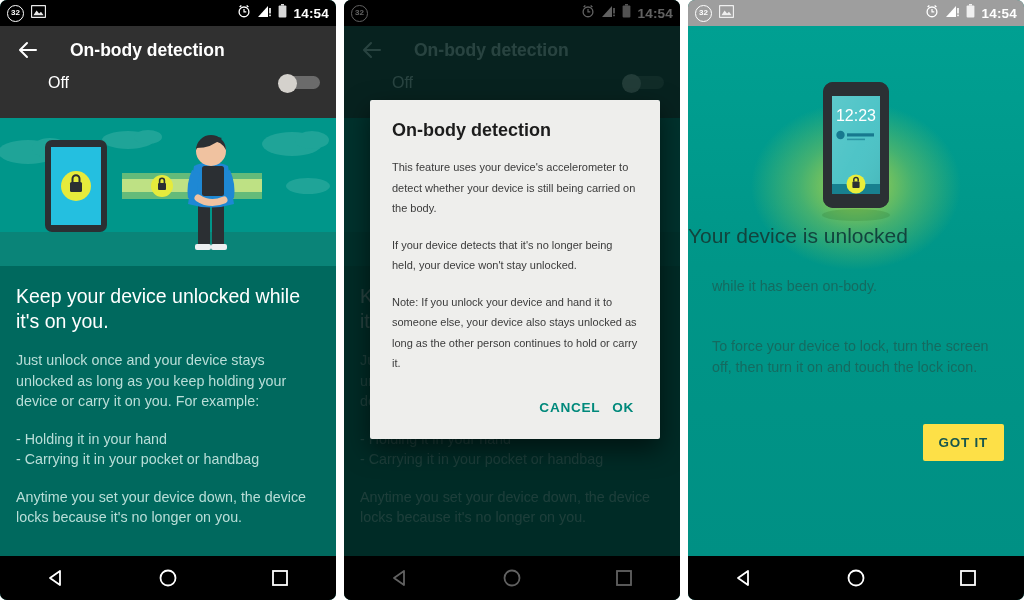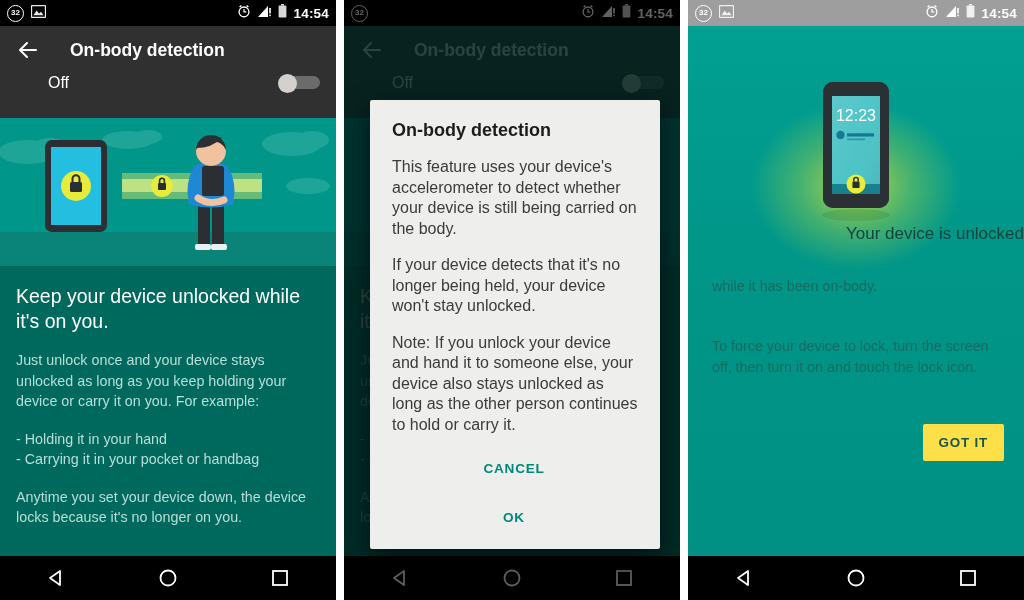--- a/index.html
+++ b/index.html
@@ -3,21 +3,21 @@
 <meta charset="utf-8">
 <style>
   html,body{margin:0;padding:0;}
   body{
     width:1024px;height:600px;
     background:#ffffff;
     font-family:"Liberation Sans", sans-serif;
     overflow:hidden;
   }
   .stage{position:relative;width:1024px;height:600px;display:flex;}
-  .panel{position:relative;width:336px;height:600px;overflow:hidden;background:#00796b;}
+  .panel{position:relative;width:336px;height:600px;overflow:hidden;background:#00796b;border-radius:7px;}
   .gap{width:8px;height:600px;background:#ffffff;}
   .panel:nth-child(1){width:336px;}
   
   .statusbar{position:absolute;top:0;left:0;right:0;height:26px;background:#000;display:flex;align-items:center;padding:0 7px;box-sizing:border-box;z-index:20;}
   .statusbar.grey{background:#9e9e9e;}
   .sb-left{display:flex;align-items:center;gap:7px;}
   .sb-right{margin-left:auto;display:flex;align-items:center;gap:6px;}
   .ic-count{width:15px;height:15px;border:1.6px solid #fff;border-radius:50%;display:flex;align-items:center;justify-content:center;font-size:8px;color:#fff;font-weight:bold;line-height:1;}
   .statusbar.grey .ic-count{border-color:#fff;color:#fff;}
   .sb-time{color:#fff;font-size:13.5px;font-weight:bold;letter-spacing:.2px;}
@@ -40,31 +40,31 @@
   .c-body.tight{margin-bottom:17px;}
   .c-body .li{display:block;}
   
   .navbar{position:absolute;bottom:0;left:0;right:0;height:44px;background:#000;display:flex;align-items:center;justify-content:space-around;z-index:20;}
   .nav-btn{width:44px;height:44px;display:flex;align-items:center;justify-content:center;}
   
   .scrim{position:absolute;inset:0;background:rgba(0,0,0,.62);z-index:30;}
   .dialog{position:absolute;z-index:40;left:26px;top:100px;width:290px;background:#eeeeec;border-radius:2px;
           box-shadow:0 10px 26px rgba(0,0,0,.55);padding:20px 22px 8px 22px;box-sizing:border-box;}
   .dlg-title{font-size:18px;color:#1c1c1c;font-weight:bold;margin:0 0 16px 0;}
-  .dlg-p{font-size:16px;line-height:20.5px;color:#3b3b3b;margin:0 0 16px 0;}
-  .dlg-actions{display:flex;justify-content:flex-end;align-items:center;gap:26px;padding:6px 2px 12px 0;flex-direction:column;}
+  .dlg-p{font-size:11px;line-height:20.5px;color:#3b3b3b;margin:0 0 16px 0;}
+  .dlg-actions{display:flex;justify-content:flex-end;align-items:center;gap:8px;padding:6px 2px 12px 0;}
   .dlg-btn{background:none;border:none;font-family:inherit;font-size:13.6px;font-weight:bold;letter-spacing:.7px;color:#00897b;cursor:pointer;padding:4px 2px;}
   
   .p3-bg{position:absolute;top:26px;left:0;right:0;bottom:44px;z-index:5;
     background:
       radial-gradient(ellipse 150px 120px at 50% 160px, rgba(205,225,60,.85) 0%, rgba(150,205,80,.45) 38%, rgba(0,150,135,0) 70%),
       linear-gradient(180deg,#00a092 0%, #009688 45%, #009084 100%);}
   .p3-wrap{position:absolute;top:26px;left:0;right:0;bottom:44px;z-index:9;padding:0 22px;box-sizing:border-box;}
   .p3-phone{position:absolute;top:48px;left:50%;transform:translateX(-50%);}
-  .p3-head{position:absolute;top:198px;left:0;right:0;text-align:right;font-size:17px;color:#12443d;}
+  .p3-head{position:absolute;top:198px;left:0;right:0;text-align:left;font-size:21px;color:#12443d;}
   .p3-body{position:absolute;left:24px;right:20px;color:#146b60;font-size:14.3px;line-height:20.5px;}
   .p3-body.b1{top:250px;}
   .p3-body.b2{top:310px;}
   .gotit{position:absolute;right:20px;top:398px;background:#fde047;border:none;border-radius:2px;
          font-family:inherit;font-size:13.4px;font-weight:bold;letter-spacing:.8px;color:#16564e;padding:11px 16px;cursor:pointer;}
   .dim{opacity:.42;}
 </style>
 </head>
 <body>
 

